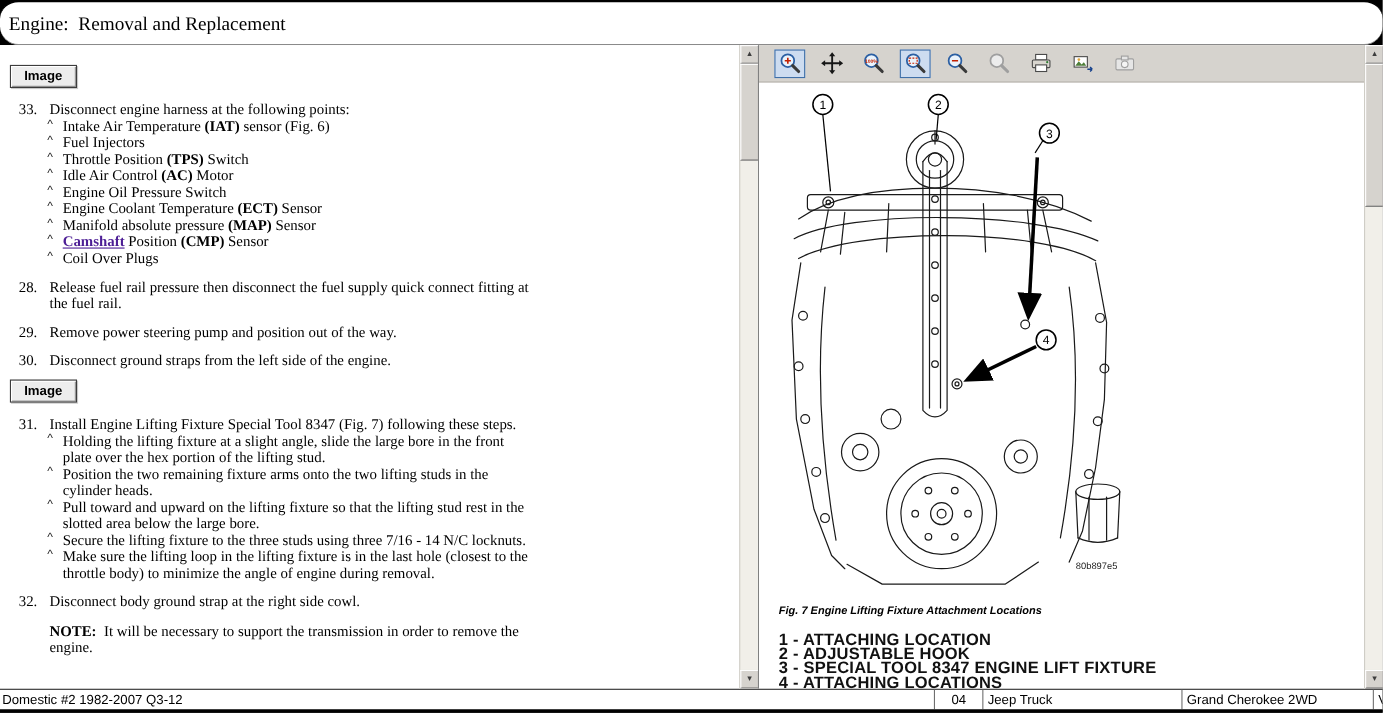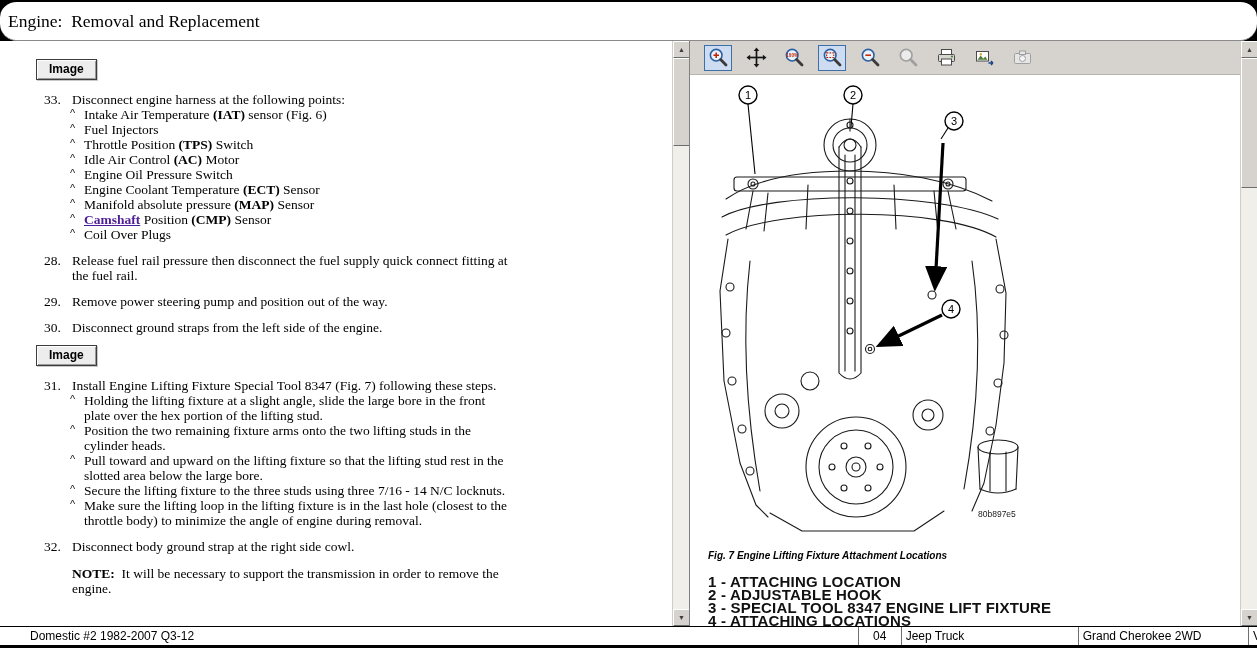--- a/index.html
+++ b/index.html
@@ -9,21 +9,21 @@
   
   .titlebar { flex: 0 0 41px; background: #fff; border-top: 2px solid #000; border-bottom: 1px solid #8a8a8a; display: flex; align-items: center; padding-left: 8px; border-radius: 17px; }
   .titlebar span { font-family: "Liberation Serif", serif; font-size: 17.5px; color: #000; white-space: pre; }
 
   
   .main { flex: 1; min-height: 0; display: flex; background: #fff; }
 
   .left-pane { width: 690px; position: relative; border-right: 1px solid #808080; background: #fff; overflow: hidden; }
   .doc { position: absolute; top: 0; left: 0; right: 17px; bottom: 0; overflow: hidden;
          font-family: "Liberation Serif", serif; font-size: 13.5px; line-height: 15px; color: #000;
-         padding: 8px 0 0 44px; }
+         padding: 8px 0 0 17px; }
   .img-row { margin: 10px 0 12px -8px; }
   .img-btn { font-family: "Liberation Sans", sans-serif; font-weight: bold; font-size: 12px;
              padding: 2px 12px 3px; background: #ededed; border: 1px solid #3c3c3c;
              box-shadow: inset 1px 1px 0 #ffffff, inset -1px -1px 0 #9a9a9a, 1px 1px 0 #c9c9c9; cursor: pointer; }
   .step { position: relative; padding-left: 28px; width: 478px; margin-top: 11px; }
   .step .num { position: absolute; left: 0; }
   .bullet { position: relative; margin-left: 26px; padding-left: 14px; width: 442px; }
   .bullet .caret { position: absolute; left: 0; top: -1px; font-size: 11px; font-family: "Liberation Sans", sans-serif; color: #222; }
   .note { margin: 12px 0 0 28px; width: 462px; }
   .b { font-weight: bold; }
@@ -52,21 +52,21 @@
   svg.diagram { position: absolute; left: 8px; top: 6px; }
   .caption { position: absolute; left: 18px; top: 475px; font-family: "Liberation Sans", sans-serif;
              font-style: italic; font-weight: bold; font-size: 10px; color: #000; white-space: nowrap; }
   .legend { position: absolute; left: 18px; top: 500px; font-family: "Liberation Sans", sans-serif;
             font-weight: bold; font-size: 15px; line-height: 13px; letter-spacing: 0.2px; color: #111; }
 
   
   .statusbar { flex: 0 0 19px; background: #fff; border-top: 1px solid #000; display: flex; align-items: stretch;
                font-size: 12px; color: #000; }
   .sb-cell { display: flex; align-items: center; padding: 0 4px; border-right: 1px solid #6f6f6f; white-space: nowrap; overflow: hidden; }
-  .sb-cell:nth-child(1) { width: 860px; padding-left: 2px; margin-left: 28px; }
+  .sb-cell:nth-child(1) { width: 860px; padding-left: 2px; }
   .sb-cell:nth-child(2) { width: 44px; justify-content: center; }
   .sb-cell:nth-child(3) { width: 183px; }
   .sb-cell:nth-child(4) { width: 176px; }
   .sb-cell:nth-child(5) { flex: 1; border-right: none; }
   .bottom-strip { flex: 0 0 3px; background: #000; }
 </style>
 </head>
 <body>
 
 <div class="titlebar">

